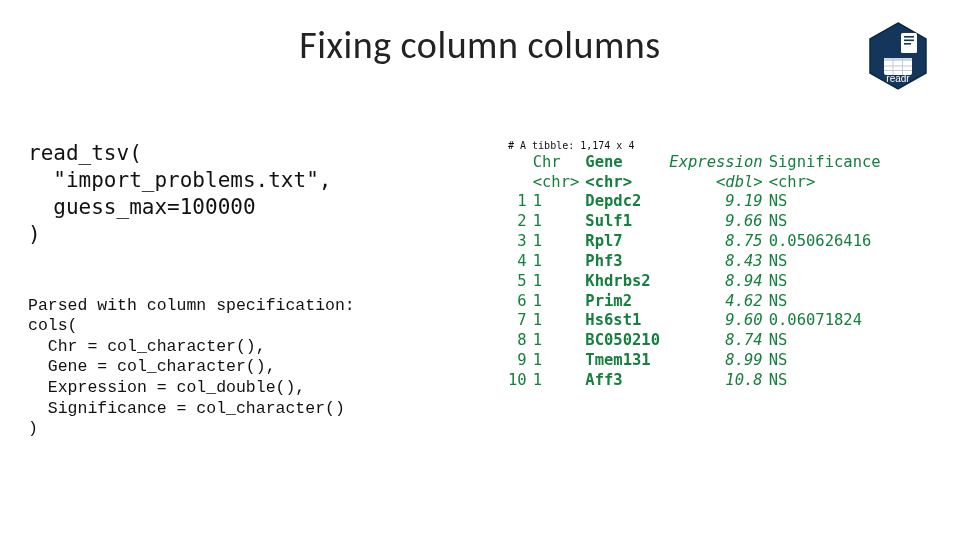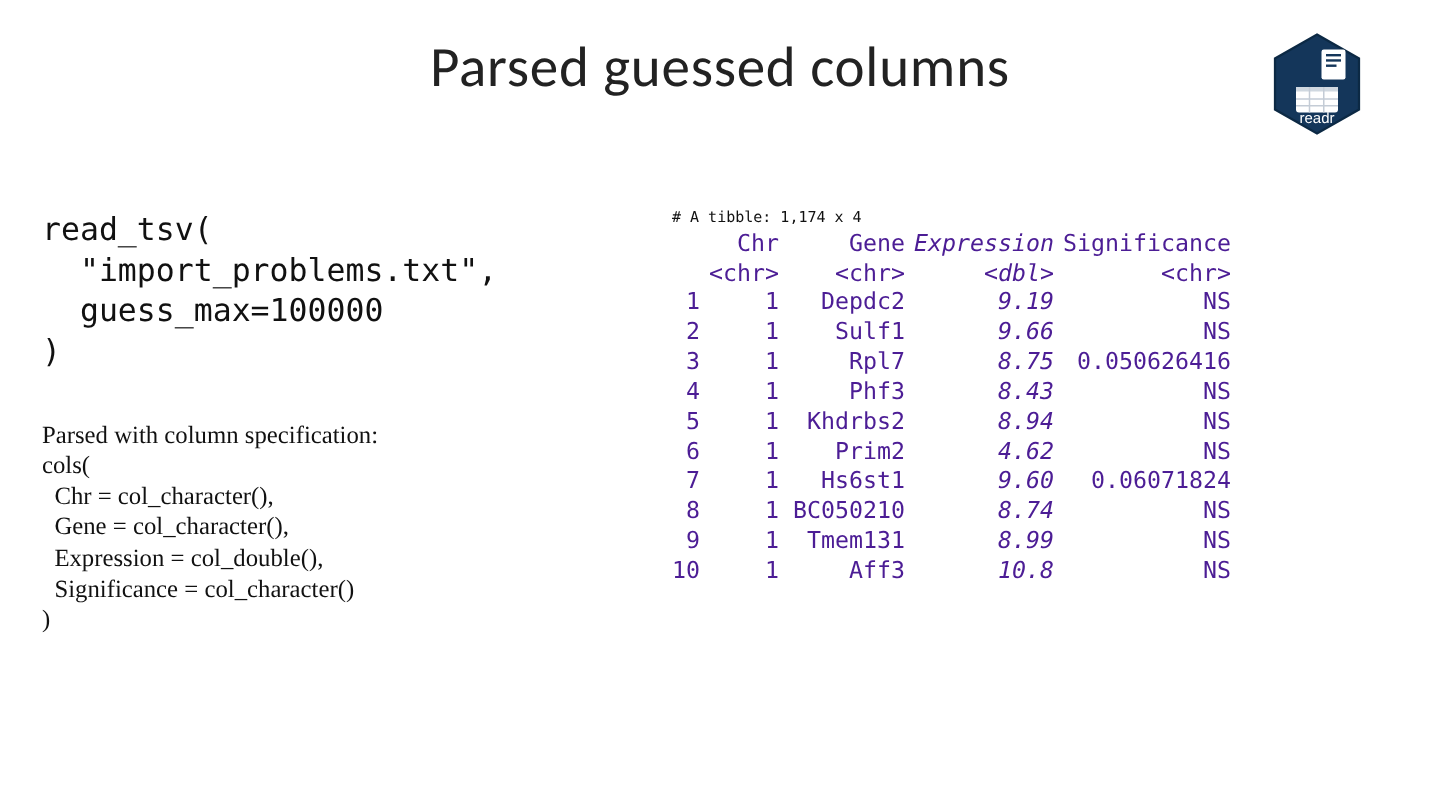--- a/index.html
+++ b/index.html
@@ -15,74 +15,74 @@
       text-align: center;
       font-size: 38px;
       font-weight: 400;
       color: #222;
       margin-top: 22px;
       letter-spacing: 0.5px;
     }
     .logo {
       position: absolute;
       top: 22px;
-      right: 52px;
+      right: 32px;
       width: 60px;
       height: 68px;
       text-align: center;
     }
     .content {
       display: flex;
       margin-top: 72px;
       padding: 0 28px 0 28px;
+      gap: 60px;
     }
     .left-col { flex: 0 0 420px; }
     .right-col { flex: 1; }
     .code-block {
       font-family: Consolas, "DejaVu Sans Mono", monospace;
       font-size: 21px;
       line-height: 1.28;
       color: #111;
       white-space: pre;
     }
     .spec-block {
-      font-family: Liberation Serif, serif;
+      font-family: Liberation Mono, monospace;
       font-size: 16.5px;
       line-height: 1.25;
       color: #111;
       white-space: pre;
-      margin-top: 32px;
+      margin-top: 48px;
     }
     .tibble-block {
       font-family: Consolas, "DejaVu Sans Mono", monospace;
       font-size: 10px;
       line-height: 1.28;
       color: #111;
       white-space: pre;
     }
     .tbl-table { border-collapse: collapse; }
     .tbl-table td {
       padding: 0 6px 0 0;
       font-family: Consolas, "DejaVu Sans Mono", monospace;
       font-size: 15.5px;
       line-height: 1.28;
-      color: #4c1d95;
+      color: #15803d;
       white-space: nowrap;
-      text-align: right;
     }
     .tbl-idx { text-align: right; min-width: 24px; }
     .tbl-chr { min-width: 48px; }
-    .tbl-gene { min-width: 84px; }
+    .tbl-gene { min-width: 84px; font-weight: bold; }
     .tbl-expr { text-align: right; min-width: 96px; padding-right: 10px; font-style: italic; }
     .tbl-sig { min-width: 110px; }
   </style>
 </head>
 <body>
 
-<h1 class="title">Parsed guessed columns</h1>
+<h1 class="title">Fixing column columns</h1>
 
 <div class="logo">
   <svg viewBox="0 0 60 68">
     <polygon points="30,1 58,17 58,51 30,67 2,51 2,17" fill="#14365a" stroke="#0c2944" stroke-width="1.5"></polygon>
     <rect x="33" y="11" width="16" height="20" rx="1.5" fill="#fff"></rect>
     <rect x="36" y="14" width="10" height="1.6" fill="#14365a"></rect>
     <rect x="36" y="17.5" width="10" height="1.6" fill="#14365a"></rect>
     <rect x="36" y="21" width="7" height="1.6" fill="#14365a"></rect>
     <rect x="16" y="36" width="28" height="17" rx="2" fill="#fff"></rect>
     <rect x="16" y="36" width="28" height="3" fill="#d0d8e0"></rect>

